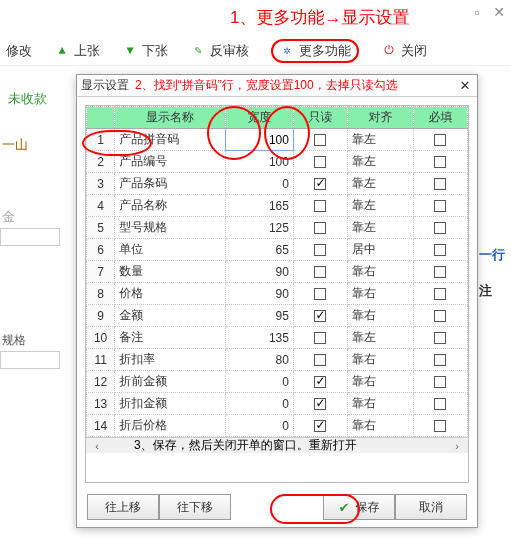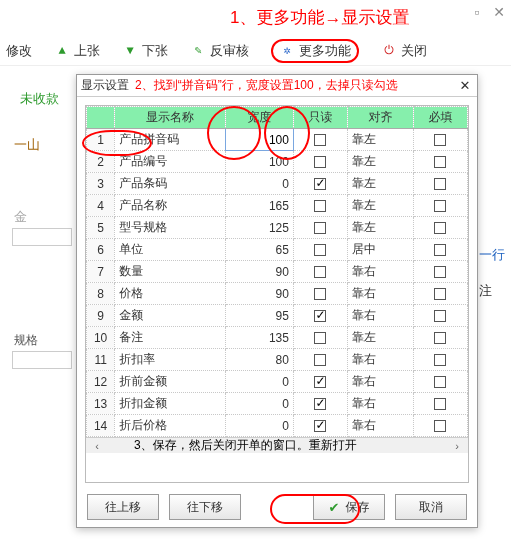--- a/index.html
+++ b/index.html
@@ -66,40 +66,40 @@
   .ic-close { color: #d02020; }
   .red-ellipse-tb {
     border: 2px solid #ff0000;
     border-radius: 18px;
     padding: 1px 6px;
   }
 
   
   .bg-left {
     position: absolute;
-    left: 12px; top: 68px;
+    left: 0; top: 68px;
     width: 80px;
     font-size: 13px;
   }
   .bg-left .unpaid { color: #2e9b2e; margin: 22px 0 0 8px; }
   .bg-left .yishan { color: #a16207; margin: 28px 0 0 2px; }
   .bg-left .jin { color: #aaa; margin: 54px 0 0 2px; }
   .bg-left .guige-lbl { color: #555; margin: 86px 0 0 2px; font-size:12px;}
   .bg-left .field {
     border: 1px solid #ccc; height:18px; width:60px; margin:2px 0 0 0; background:#fff;
   }
   .right-hints {
     position: absolute;
     right: 4px;
     top: 246px;
     width: 28px;
     font-size: 13px;
     color: #1a5fbf;
   }
-  .right-hints div { margin-bottom: 18px; }
+  .right-hints div { margin-bottom: 18px; font-weight: bold; }
   .right-hints .zhu { color:#333; }
 
   
   .dialog {
     position: absolute;
     left: 76px;
     top: 74px;
     width: 402px;
     height: 454px;
     background: #fff;
@@ -216,21 +216,21 @@
   }
   .hscroll .note3 { color:#000000; font-size:12px; margin-left:30px;}
   .hscroll .arrow { width:14px; text-align:center; color:#666;}
 
   
   .dlg-btns {
     height: 40px;
     display:flex;
     align-items:center;
     justify-content:center;
-    gap: 10px;
+    gap: 0;
     padding: 0 10px;
   }
   .btn {
     height:26px;
     min-width:72px;
     padding:0 10px;
     border:1px solid #9a9a9a;
     background:linear-gradient(#fefefe,#e6e6e6);
     display:flex; align-items:center; justify-content:center;
     gap:6px;

